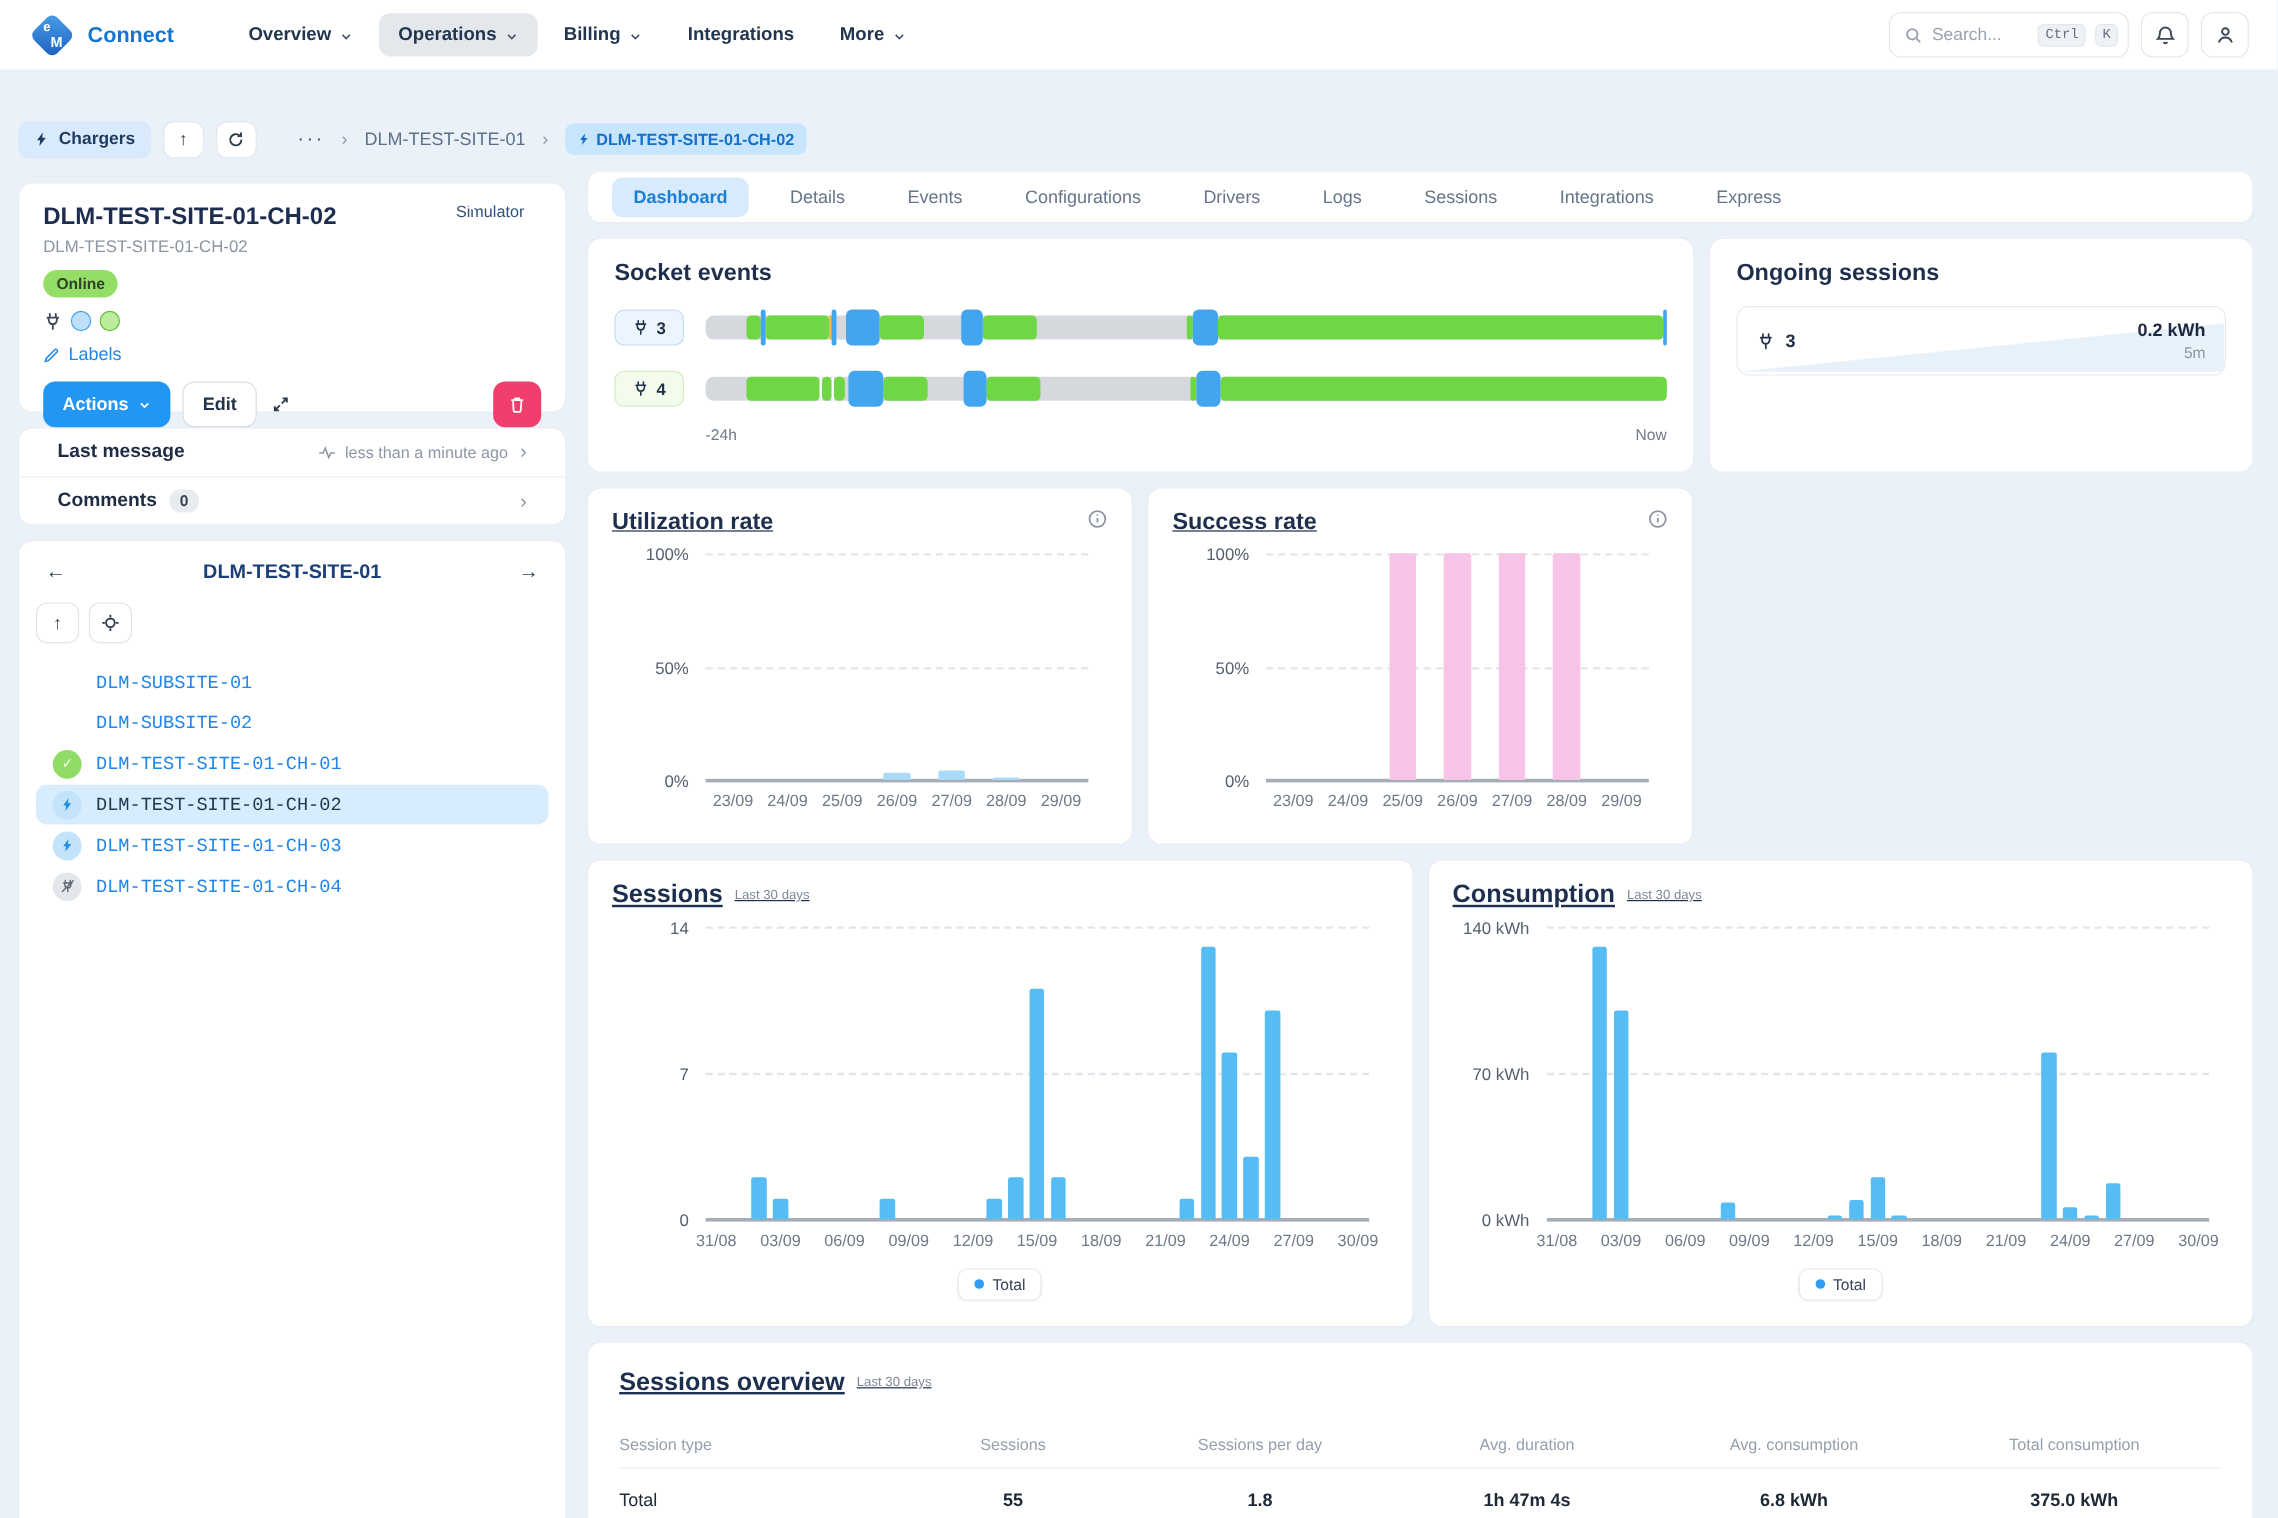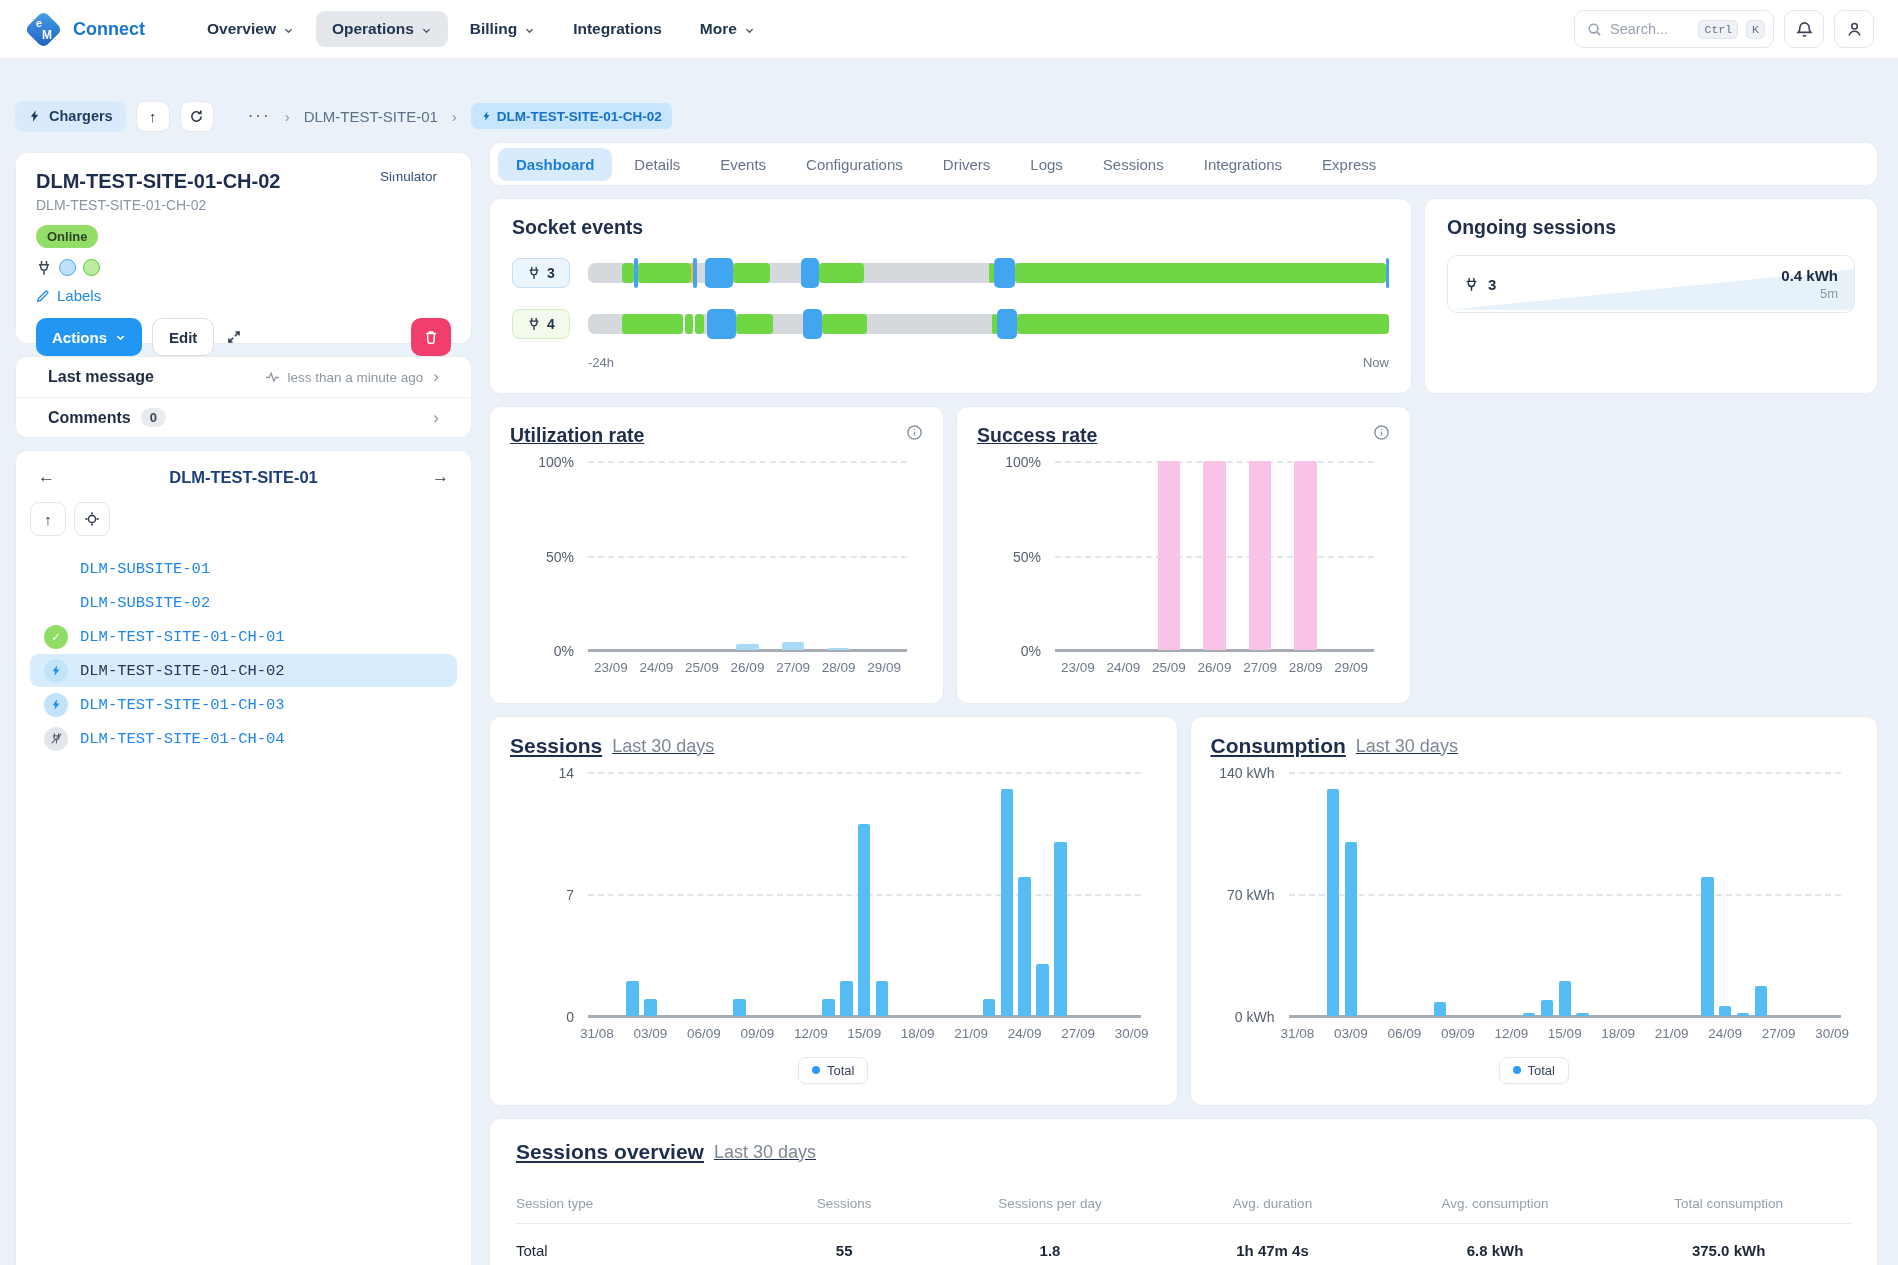--- a/index.html
+++ b/index.html
@@ -86,30 +86,30 @@
   .tree-item .lbl { font-size:15.5px; font-weight:500; color:#2186eb; }
   .tree-item.selected .lbl { color:#243750; }
   .tree-ico { width:24px; height:24px; border-radius:50%; flex:none; display:flex; align-items:center; justify-content:center; }
   .tree-ico.check { background:#90dc66; color:#fff; font-size:13px; font-weight:700; }
   .tree-ico.boltbg { background:#c3e3fb; color:#1f8fe8; }
   .tree-ico.plugoff { background:#e3e6ea; color:#5b6675; }
   .tree-spacer { width:24px; flex:none; }
 
   
   .tabsbar { height:44px; padding:5px 8px; display:flex; align-items:center; gap:4px; }
-  .tab { padding:8px 18px; border-radius:9px; font-size:15px; font-weight:500; color:#66758a; cursor:pointer; }
+  .tab { padding:8px 18px; border-radius:9px; font-size:15px; font-weight:500; color:#66758a; cursor:pointer;margin-left:12px; }
   .tab.active { background:#d7ebfc; color:#1c7fd6; font-weight:600; }
 
   
   .row1 { display:grid; grid-template-columns:1fr 454px; gap:12px; height:196px; }
   .row2 { display:grid; grid-template-columns:repeat(3,1fr); gap:12px; height:298px; }
   .row3 { display:grid; grid-template-columns:1fr 1fr; gap:12px; height:390px; }
   .row4 { height:200px; }
   .card-title { font-size:19.5px; font-weight:600; color:#1e2f4d; }
-  .card-sub { font-size:18px; color:#7e8896; font-weight:400; }
+  .card-sub { font-size:11px; color:#7e8896; font-weight:400; }
 
   
   .sock-card { padding:17px 22px; display:flex; flex-direction:column; }
   .sock-rows { margin-top:13px; display:flex; flex-direction:column; gap:9px; }
   .sock-row { display:flex; align-items:center; gap:18px; height:42px; }
   .sock-pill { width:58px; height:30px; border-radius:8px; display:flex; align-items:center; justify-content:center; gap:6px; font-size:14px; font-weight:600; color:#22324a; cursor:pointer; }
   .pill-blue { background:#ecf5fe; border:1px solid #c2ddf5; }
   .pill-green { background:#f2fbec; border:1px solid #d3edc1; }
   .sock-track { flex:1; height:20px; background:#d5d9de; border-radius:7px; position:relative; }
   .seg { position:absolute; top:0; height:20px; }
@@ -495,21 +495,21 @@
             <span class="spark"></span>
             <span class="session-left">
               <span class="icon">
                 <svg width="15" height="15" viewBox="0 0 16 16" fill="none" stroke="currentColor" stroke-width="1.5" stroke-linecap="round">
                     <path d="M5.5 1.5v3.2M10.5 1.5v3.2M3.5 4.7h9M4.3 4.7l.5 3a3.3 3.3 0 0 0 6.4 0l.5-3M8 11.2v3"></path>
                   </svg>
               </span>
               <span>3</span>
             </span>
             <span class="session-right">
-              <div class="session-kwh">0.4 kWh</div>
+              <div class="session-kwh">0.2 kWh</div>
               <div class="session-dur">5m</div>
             </span>
           </div>
         </div>
       </div>
 
       <div class="row2">
         <div class="card chart-card">
           <div class="title-row">
             <div class="grow">

